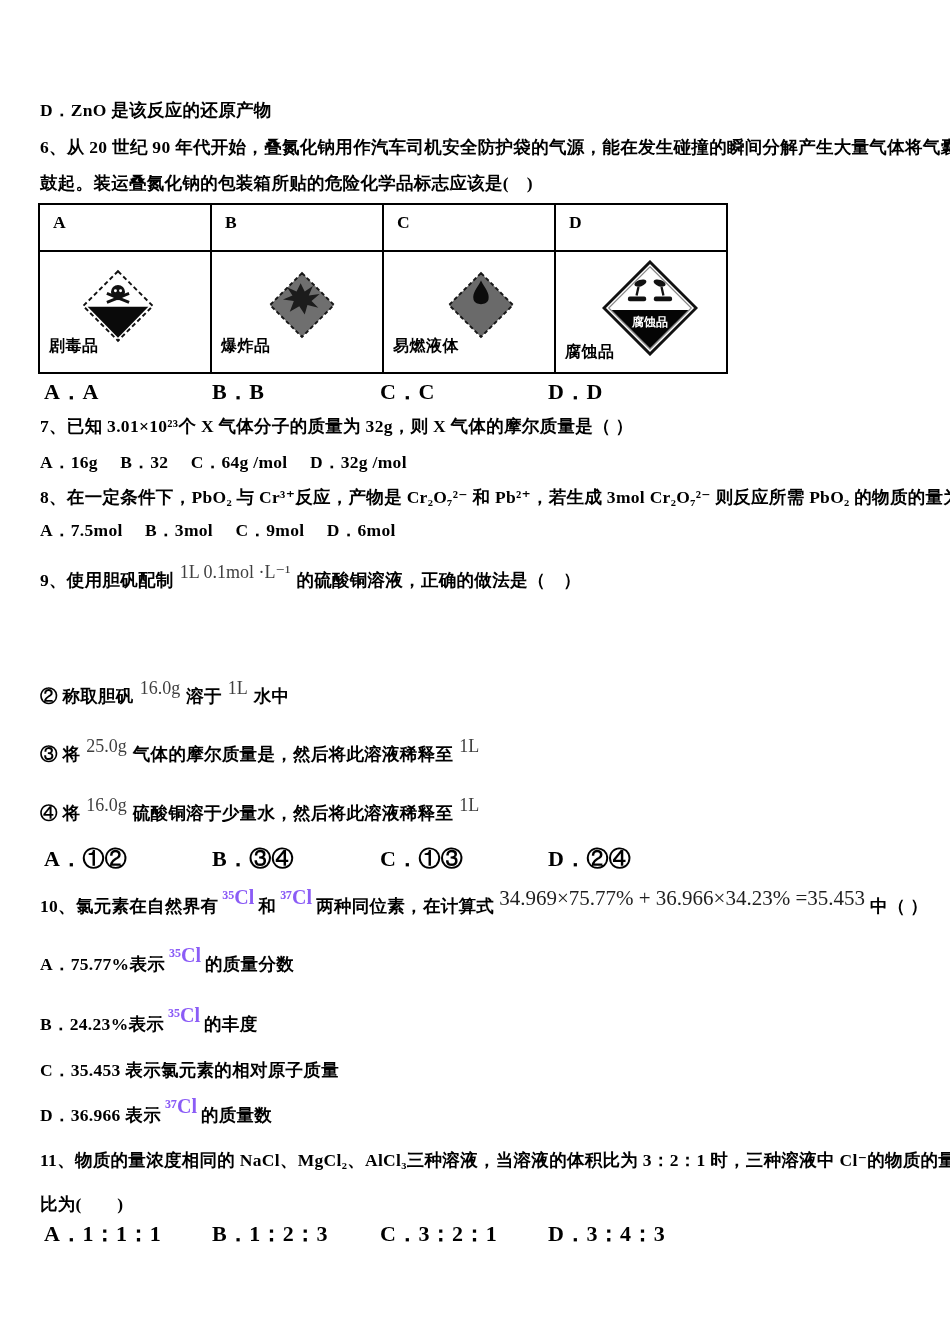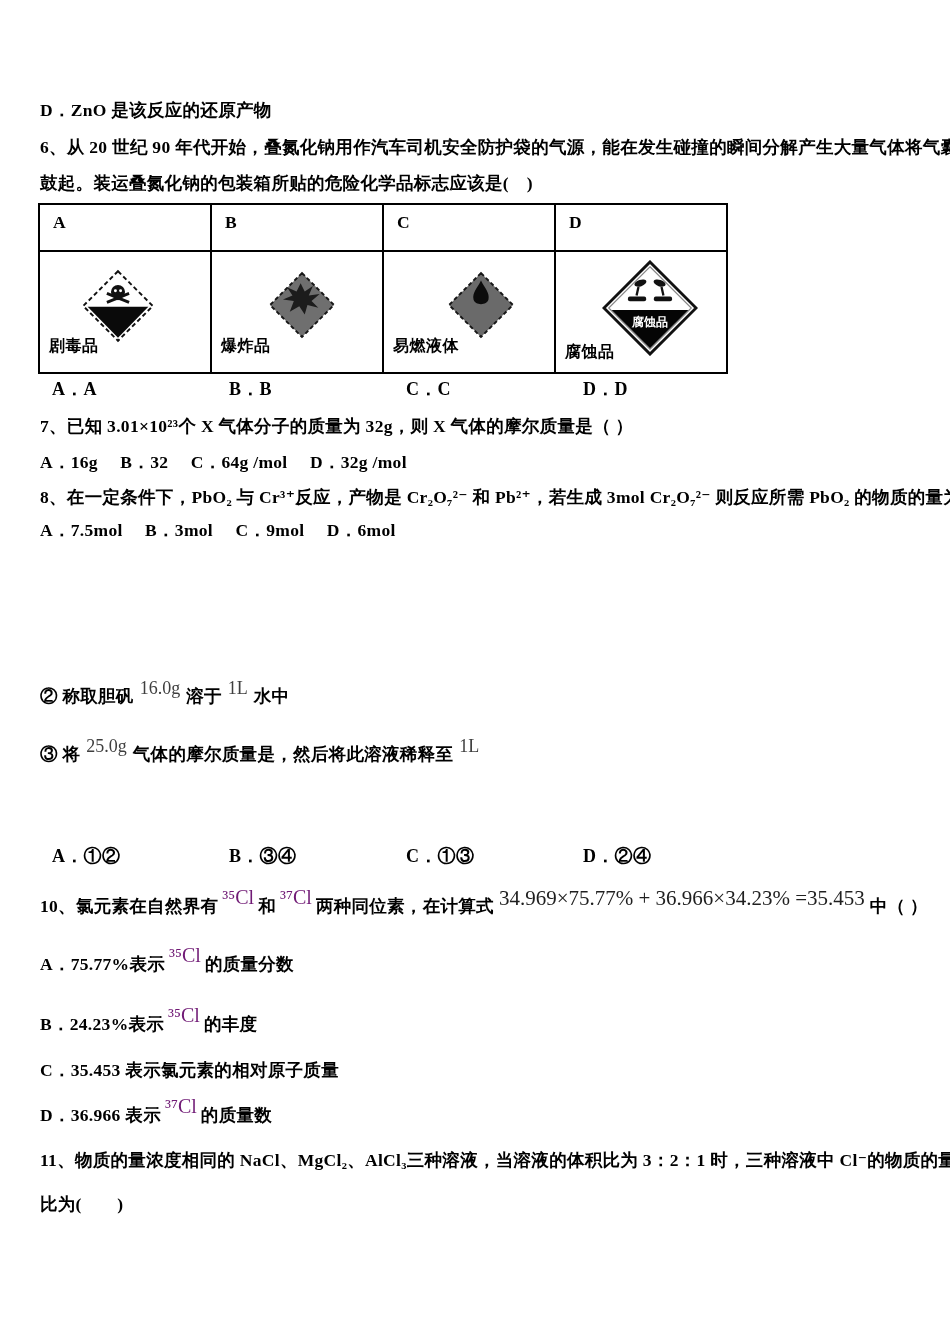--- a/index.html
+++ b/index.html
@@ -16,27 +16,27 @@
   .eq {
     font-weight:normal; color:#3f3f3f; font-size:18px;
     position:relative; top:-8px; margin:0 6px; letter-spacing:0;
     font-family:"Liberation Serif","DejaVu Serif",serif;
   }
   .eq-big {
     font-weight:normal; color:#1f1f1f; font-size:21px;
     position:relative; top:-7px; margin:12px 5px; letter-spacing:0;
   }
   .iso {
-    font-weight:normal; color:#701a75; font-size:20px;
+    font-weight:bold; color:#8b5cf6; font-size:20px;
     position:relative; top:-8px; margin:0 4px; letter-spacing:0;
   }
   .optrow {
-    position:absolute; left:52px; display:grid;
+    position:absolute; left:44px; display:grid;
     grid-template-columns:168px 168px 168px auto;
-    font-size:18px; font-weight:bold; letter-spacing:0.3px; white-space:nowrap;gap:9px;
+    font-size:22px; font-weight:bold; letter-spacing:0.3px; white-space:nowrap;
   }
   table.hz {
     position:absolute; left:38px; top:203px; width:690px;
     border-collapse:collapse; table-layout:fixed;
   }
   table.hz th, table.hz td { border:2px solid #000; }
   table.hz th {
     height:47px; text-align:left; vertical-align:top;
     padding:7px 0 0 13px; font-size:17.5px; font-weight:bold;
   }
@@ -122,26 +122,32 @@
     <span>C．C</span>
     <span>D．D</span>
   </div>
 
   <div class="ln" style="top:414px">7、已知 3.01×10²³个 X 气体分子的质量为 32g，则 X 气体的摩尔质量是（ ）</div>
   <div class="ln" style="top:450px">A．16g　 B．32　 C．64g /mol　 D．32g /mol</div>
 
   <div class="ln" style="top:485px">8、在一定条件下，PbO₂ 与 Cr³⁺反应，产物是 Cr₂O₇²⁻ 和 Pb²⁺，若生成 3mol Cr₂O₇²⁻ 则反应所需 PbO₂ 的物质的量为</div>
   <div class="ln" style="top:518px">A．7.5mol　 B．3mol　 C．9mol　 D．6mol</div>
 
+  <div class="ln" style="top:568px">
+    <span>9、使用胆矾配制</span><span class="eq">1L  0.1mol ·L⁻¹</span><span>的硫酸铜溶液，正确的做法是（　）</span>
+  </div>
 
   <div class="ln" style="top:684px">
     <span>② 称取胆矾</span><span class="eq">16.0g</span><span>溶于</span><span class="eq">1L</span><span>水中</span>
   </div>
   <div class="ln" style="top:742px">
     <span>③ 将</span><span class="eq">25.0g</span><span>气体的摩尔质量是，然后将此溶液稀释至</span><span class="eq">1L</span><span></span>
+  </div>
+  <div class="ln" style="top:801px">
+    <span>④ 将</span><span class="eq">16.0g</span><span>硫酸铜溶于少量水，然后将此溶液稀释至</span><span class="eq">1L</span><span></span>
   </div>
 
   <div class="optrow" style="top:844px">
     <span>A．①②</span>
     <span>B．③④</span>
     <span>C．①③</span>
     <span>D．②④</span>
   </div>
 
   <div class="ln" style="top:893px">
@@ -157,14 +163,20 @@
   <div class="ln" style="top:1058px">
     <span>C．35.453 表示氯元素的相对原子质量</span>
   </div>
   <div class="ln" style="top:1103px">
     <span>D．36.966 表示</span><span class="iso">³⁷Cl</span><span>的质量数</span>
   </div>
 
   <div class="ln" style="top:1148px">11、物质的量浓度相同的 NaCl、MgCl₂、AlCl₃三种溶液，当溶液的体积比为 3：2：1 时，三种溶液中 Cl⁻的物质的量之</div>
   <div class="ln" style="top:1192px">比为(　　)</div>
 
+  <div class="optrow" style="top:1219px">
+    <span>A．1：1：1</span>
+    <span>B．1：2：3</span>
+    <span>C．3：2：1</span>
+    <span>D．3：4：3</span>
+  </div>
 
 </div>
 
 </body></html>

